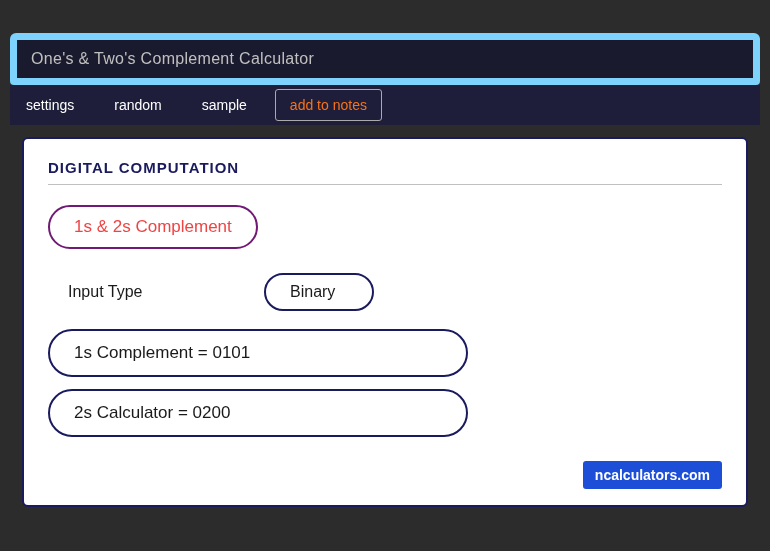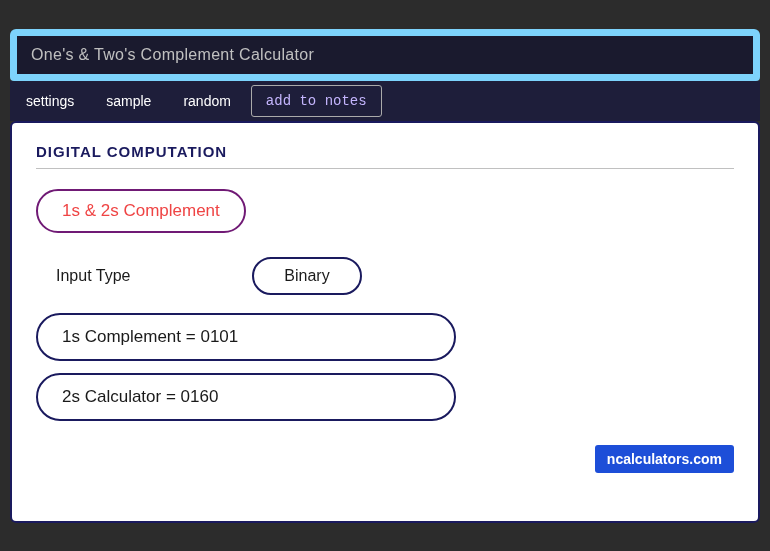--- a/index.html
+++ b/index.html
@@ -35,22 +35,22 @@
 
     .title-bar-text {
       color: #c0c0c0;
       font-size: 16px;
       letter-spacing: 0.3px;
     }
 
     .main-content {
       background: #ffffff;
       border-radius: 6px;
-      margin: 0;
-      padding: 20px 24px 48px 24px;
+      margin: 12px;
+      padding: 20px 24px 16px 24px;
       border: 2px solid #1a1a5e;
     }
 
     .section-title {
       font-size: 15px;
       font-weight: bold;
       color: #1a1a5e;
       letter-spacing: 1px;
       margin-bottom: 20px;
       padding-bottom: 8px;
@@ -83,21 +83,21 @@
       flex-shrink: 0;
     }
 
     .input-box {
       border: 2px solid #1a1a5e;
       border-radius: 25px;
       padding: 8px 24px;
       font-size: 16px;
       color: #1a1a1a;
       min-width: 110px;
-      text-align: center;
+      text-align: left;
       background: white;
     }
 
     .result-box {
       border: 2px solid #1a1a5e;
       border-radius: 25px;
       padding: 12px 24px;
       font-size: 17px;
       color: #1a1a1a;
       display: inline-block;
@@ -122,59 +122,58 @@
       font-weight: bold;
       padding: 6px 12px;
       border-radius: 3px;
       display: inline-block;
     }
 
     .nav-bar-wrapper {
       background: #1e1e3a;
       display: flex;
       align-items: center;
-      gap: 0;
+      gap: 8px;
     }
 
     .tab-simple {
       padding: 10px 16px;
       color: #ffffff;
       font-size: 14px;
       cursor: pointer;
       background: transparent;
       border: none;
       outline: none;
     }
 
     .tab-notes {
       padding: 7px 14px;
-      color: #c4b5fd;
+      color: #f97316;
       font-size: 14px;
       cursor: pointer;
       background: transparent;
       border: 1px solid #aaaaaa;
       border-radius: 3px;
       margin: 4px;
       outline: none;
-      font-family: Liberation Mono, monospace;
     }
   </style>
 </head>
 <body>
 
 <div class="app-window">
 
   <div class="title-bar">
     <span class="title-bar-text">One's &amp; Two's Complement Calculator</span>
   </div>
 
   <div class="nav-bar-wrapper">
     <button class="tab-simple">settings</button>
+    <button class="tab-simple">random</button>
     <button class="tab-simple">sample</button>
-    <button class="tab-simple">random</button>
     <button class="tab-notes">add to notes</button>
   </div>
 
   <div class="main-content">
     
     <div class="section-title">DIGITAL COMPUTATION</div>
 
     
     <div class="calc-title-box">1s &amp; 2s Complement</div>
 
@@ -190,21 +189,21 @@
     <div class="results-section">
       <div class="result-box">
         <span>1s Complement</span>
         <span> = </span>
         <span>0101</span>
       </div>
       <br>
       <div class="result-box">
         <span>2s Calculator</span>
         <span> = </span>
-        <span>0160</span>
+        <span>0200</span>
       </div>
     </div>
 
     
     <div class="branding">
       <span class="branding-badge">ncalculators.com</span>
     </div>
   </div>
 </div>
 

